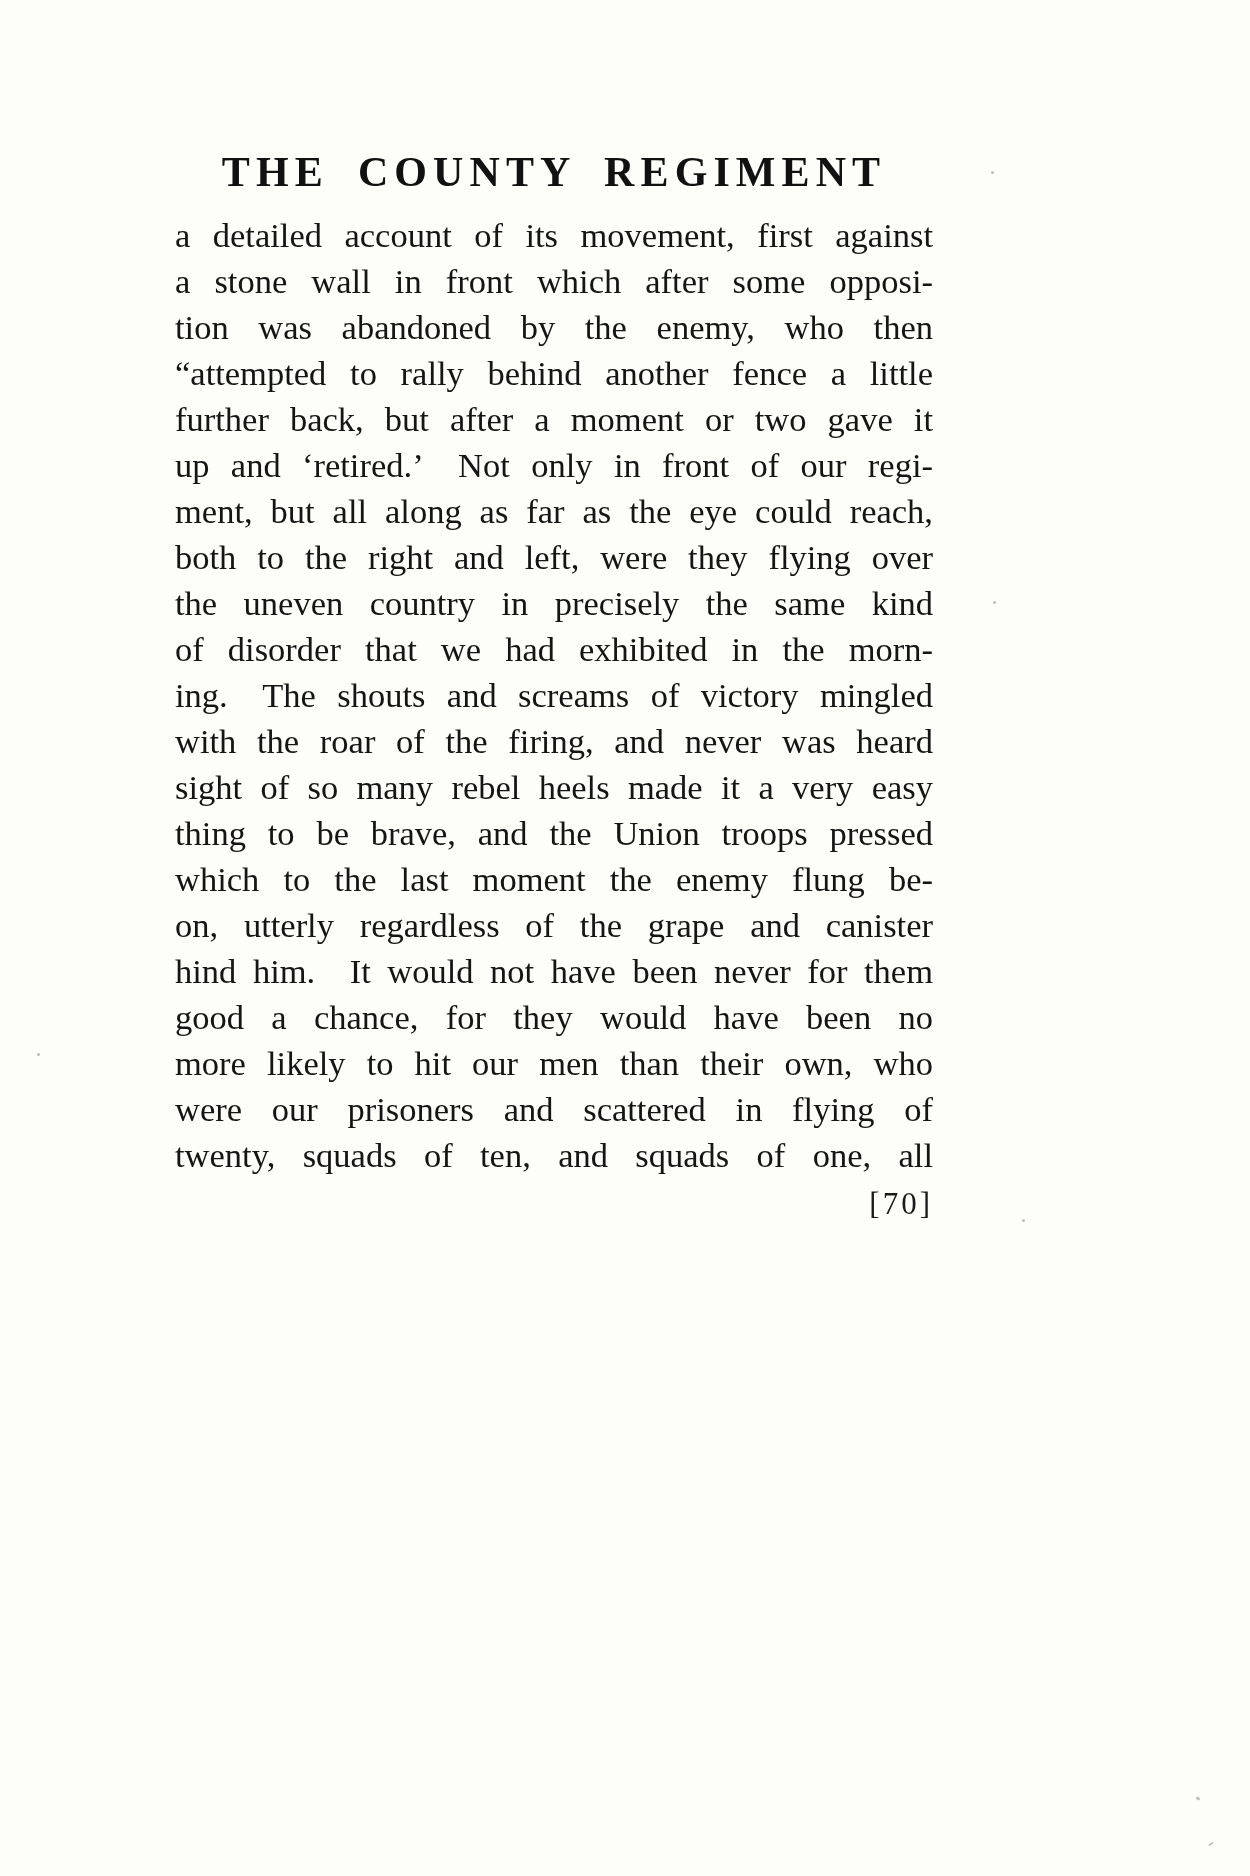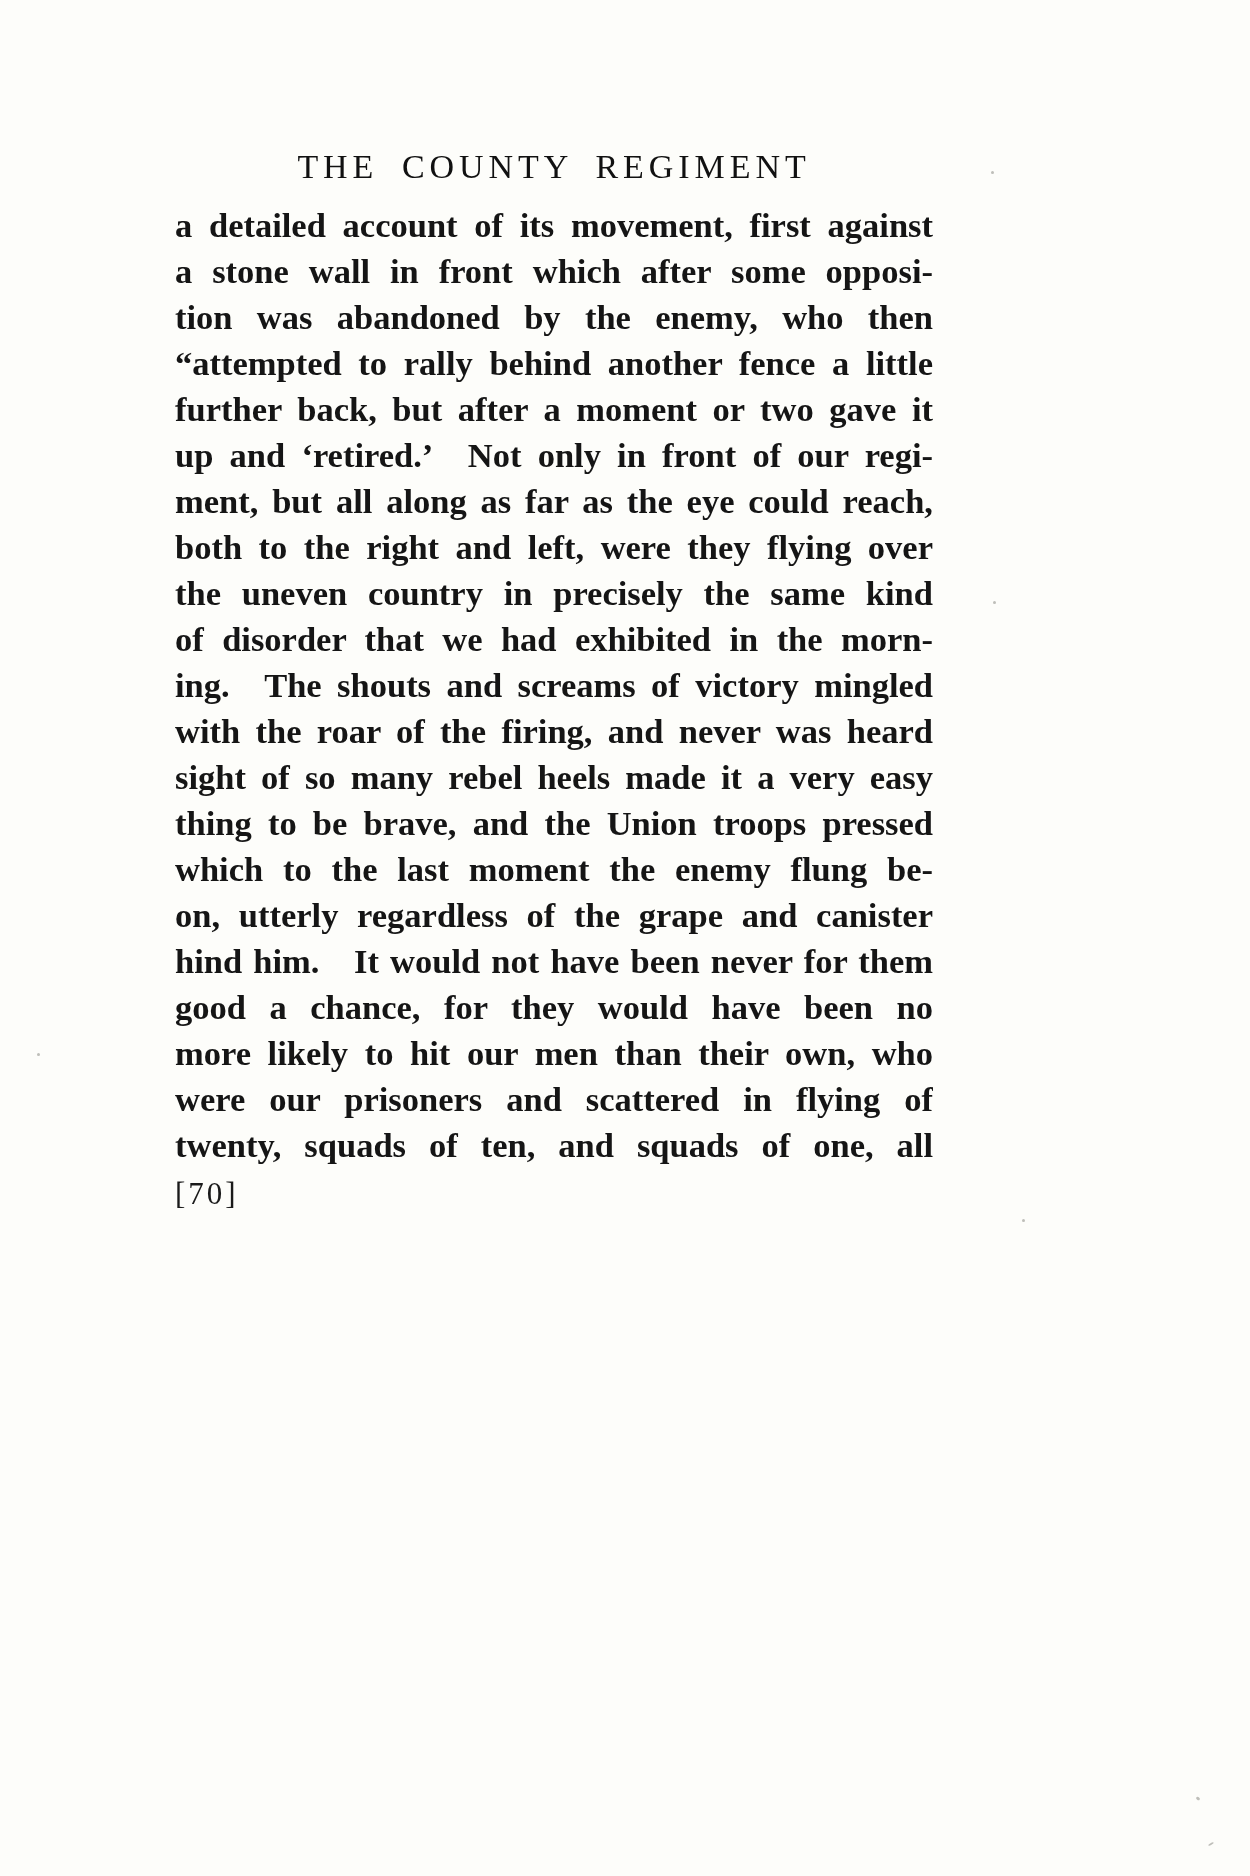--- a/index.html
+++ b/index.html
@@ -16,49 +16,48 @@
   }
 
   .text-block {
     position: absolute;
     left: 175px;
     top: 148px;
     width: 758px;
   }
 
   .heading {
-    font-size: 34px;
-    font-weight: 400;
+    font-size: 42px;
+    font-weight: 700;
     text-align: center;
     letter-spacing: 0.145em;
     word-spacing: 0.3em;
     white-space: nowrap;
     margin-bottom: 16px;
     color: #111;
   }
 
   .body-text .line {
     font-size: 34.5px;
     line-height: 46px;
     height: 46px;
     overflow: hidden;
     text-align: justify;
     color: #151515;
-    font-weight: bold;
   }
   
   .body-text .line::after {
     content: "";
     display: inline-block;
     width: 100%;
   }
 
   .page-number {
     margin-top: 8px;
-    text-align: left;
+    text-align: right;
     font-size: 31px;
     letter-spacing: 3px;
     color: #1a1a1a;
   }
 
   .speckle {
     position: absolute;
     background: #8a8a84;
     border-radius: 50%;
     opacity: 0.55;

